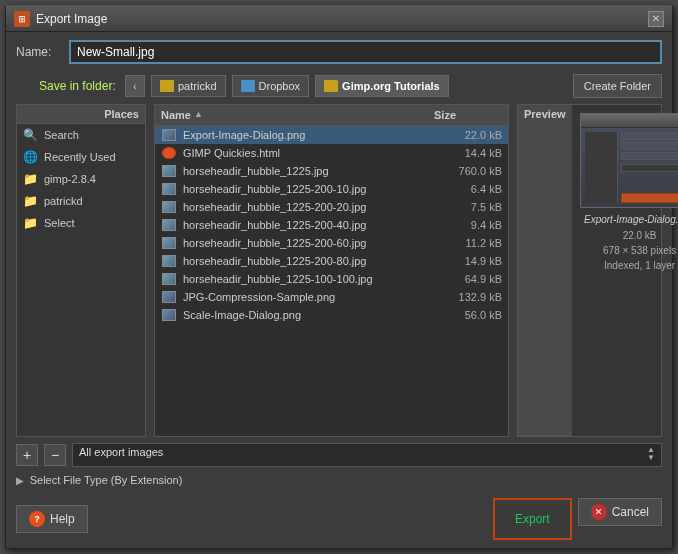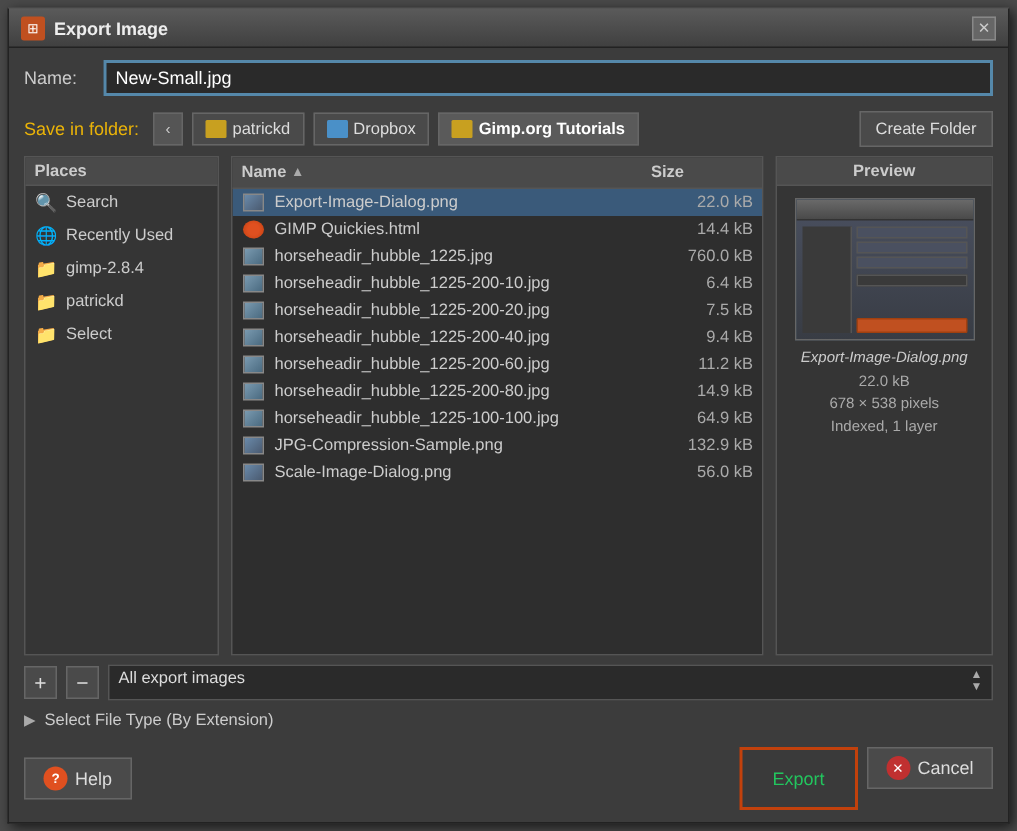--- a/index.html
+++ b/index.html
@@ -45,21 +45,21 @@
       border-radius: 2px;
       display: flex;
       align-items: center;
       justify-content: center;
       font-size: 9px;
       color: white;
     }
     .title-text {
       color: #eee;
       font-size: 12px;
-      font-weight: bold;
+      font-weight: normal;
     }
     .title-close {
       width: 16px;
       height: 16px;
       background: #666;
       border: 1px solid #888;
       color: #ccc;
       font-size: 10px;
       cursor: pointer;
       display: flex;
@@ -85,22 +85,23 @@
       font-size: 12px;
       outline: none;
     }
     .folder-row {
       display: flex;
       align-items: center;
       padding: 2px 10px 6px 10px;
       gap: 6px;
     }
     .folder-label {
-      color: #eab308;
+      color: #bef264;
       min-width: 80px;
+      margin-left: 23px;
     }
     .nav-arrow {
       background: #555;
       border: 1px solid #666;
       color: #ccc;
       width: 20px;
       height: 22px;
       display: flex;
       align-items: center;
       justify-content: center;
@@ -147,20 +148,21 @@
       padding: 0 10px;
       gap: 8px;
       min-height: 0;
     }
     .places-panel {
       width: 130px;
       background: #353535;
       border: 1px solid #555;
       display: flex;
       flex-direction: column;
+      text-align: right;
     }
     .places-header {
       background: #4a4a4a;
       padding: 3px 6px;
       font-weight: bold;
       color: #ccc;
       font-size: 11px;
       border-bottom: 1px solid #555;
     }
     .places-item {
@@ -273,21 +275,21 @@
       height: 12px;
       border: 1px solid #888;
       background: linear-gradient(135deg, #6a8aaa 0%, #4a5a70 100%);
       display: inline-block;
     }
     .preview-panel {
       width: 145px;
       background: #353535;
       border: 1px solid #555;
       display: flex;
-      flex-direction: column;
+      flex-direction: row;
     }
     .preview-header {
       background: #4a4a4a;
       padding: 3px 6px;
       font-weight: bold;
       color: #ccc;
       font-size: 11px;
       border-bottom: 1px solid #555;
       text-align: center;
     }

